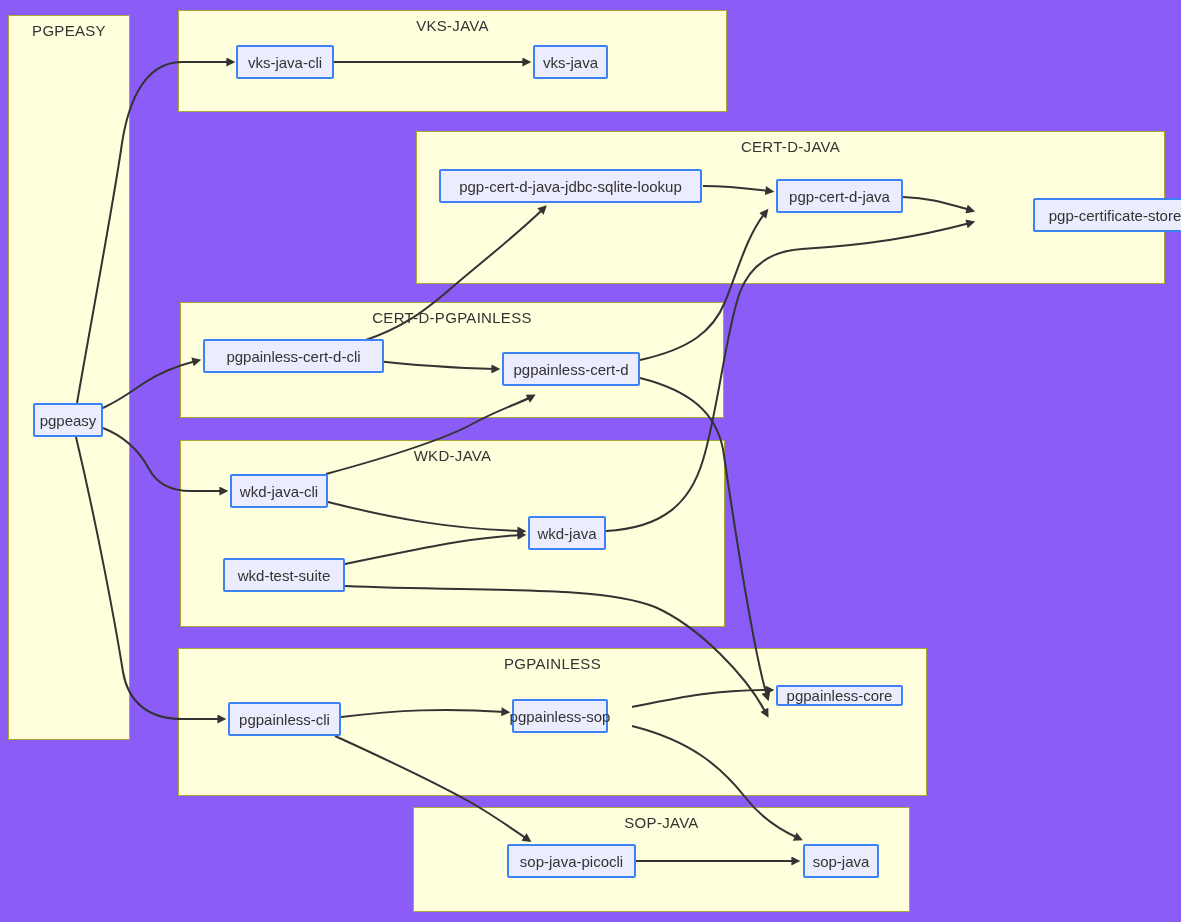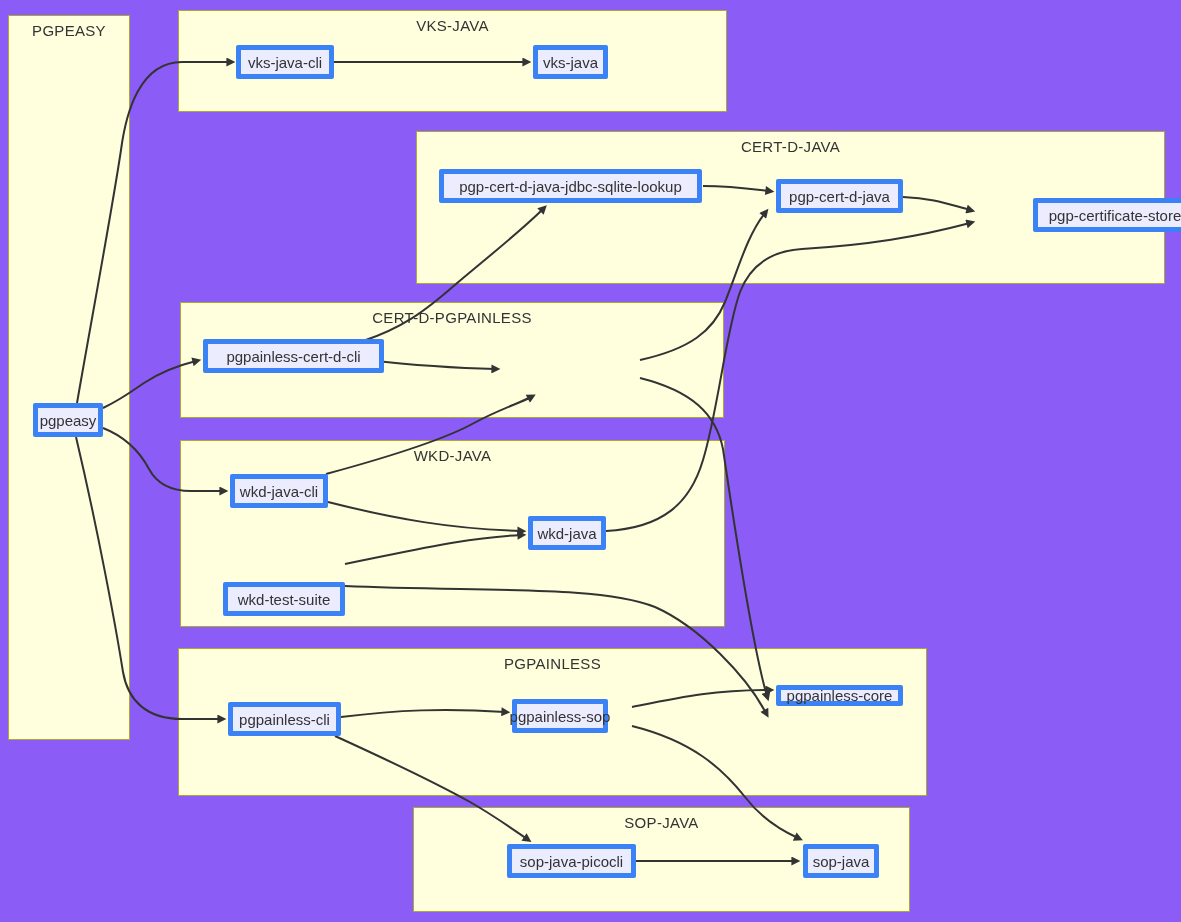--- a/index.html
+++ b/index.html
@@ -14,21 +14,21 @@
   .group-title{
     position:absolute;top:6px;left:0;width:100%;text-align:center;
     color:#333333;font-size:15px;font-weight:400;letter-spacing:.3px;
   }
   #edge-layer{
     position:absolute;left:0;top:0;width:1181px;height:922px;
     z-index:2;pointer-events:none;
   }
   .edge{fill:none;stroke:#333333;stroke-width:2px;}
   .node{
-    position:absolute;background:#ececff;border:5px solid #3b82f6;
+    position:absolute;background:#ececff;border:2px solid #3b82f6;
     border-radius:2px;box-sizing:border-box;z-index:3;
     display:flex;align-items:center;justify-content:center;
     color:#333333;font-size:15px;white-space:nowrap;
   }
 </style>
 </head>
 <body>
 
 <div id="stage">
 
@@ -83,22 +83,23 @@
     <path class="edge" marker-end="url(#arrow)" d="M 636,861 C 690,861 742,861 795,861"></path>
   </svg>
 
   <div class="node" style="left:33px;top:403px;width:70px;height:34px">pgpeasy</div>
   <div class="node" style="left:236px;top:45px;width:98px;height:34px">vks-java-cli</div>
   <div class="node" style="left:533px;top:45px;width:75px;height:34px">vks-java</div>
   <div class="node" style="left:439px;top:169px;width:263px;height:34px">pgp-cert-d-java-jdbc-sqlite-lookup</div>
   <div class="node" style="left:776px;top:179px;width:127px;height:34px">pgp-cert-d-java</div>
   <div class="node" style="left:1033px;top:198px;width:164px;height:34px">pgp-certificate-store</div>
   <div class="node" style="left:203px;top:339px;width:181px;height:34px">pgpainless-cert-d-cli</div>
+  <div class="node" style="left:502px;top:352px;width:138px;height:34px">pgpainless-cert-d</div>
   <div class="node" style="left:230px;top:474px;width:98px;height:34px">wkd-java-cli</div>
   <div class="node" style="left:528px;top:516px;width:78px;height:34px">wkd-java</div>
-  <div class="node" style="left:223px;top:582px;width:122px;height:34px">wkd-test-suite</div>
+  <div class="node" style="left:223px;top:558px;width:122px;height:34px">wkd-test-suite</div>
   <div class="node" style="left:228px;top:702px;width:113px;height:34px">pgpainless-cli</div>
   <div class="node" style="left:512px;top:699px;width:96px;height:34px">pgpainless-sop</div>
   <div class="node" style="left:776px;top:685px;width:127px;height:21px">pgpainless-core</div>
   <div class="node" style="left:507px;top:844px;width:129px;height:34px">sop-java-picocli</div>
   <div class="node" style="left:803px;top:844px;width:76px;height:34px">sop-java</div>
 
 </div>
 
 </body></html>

